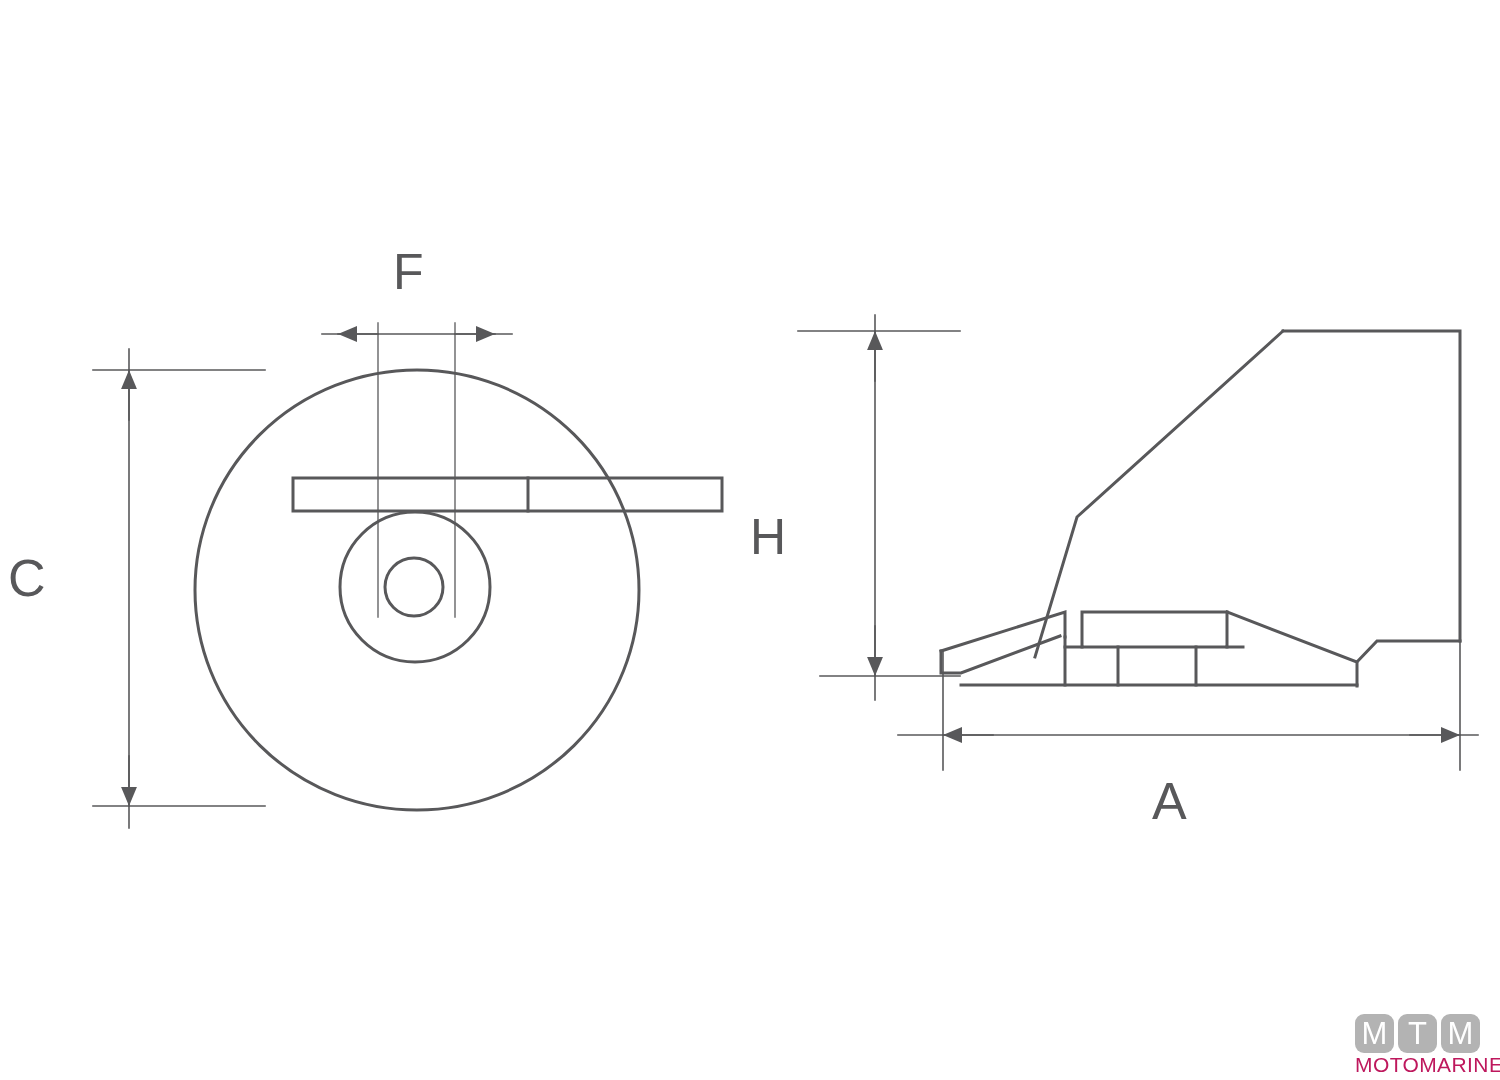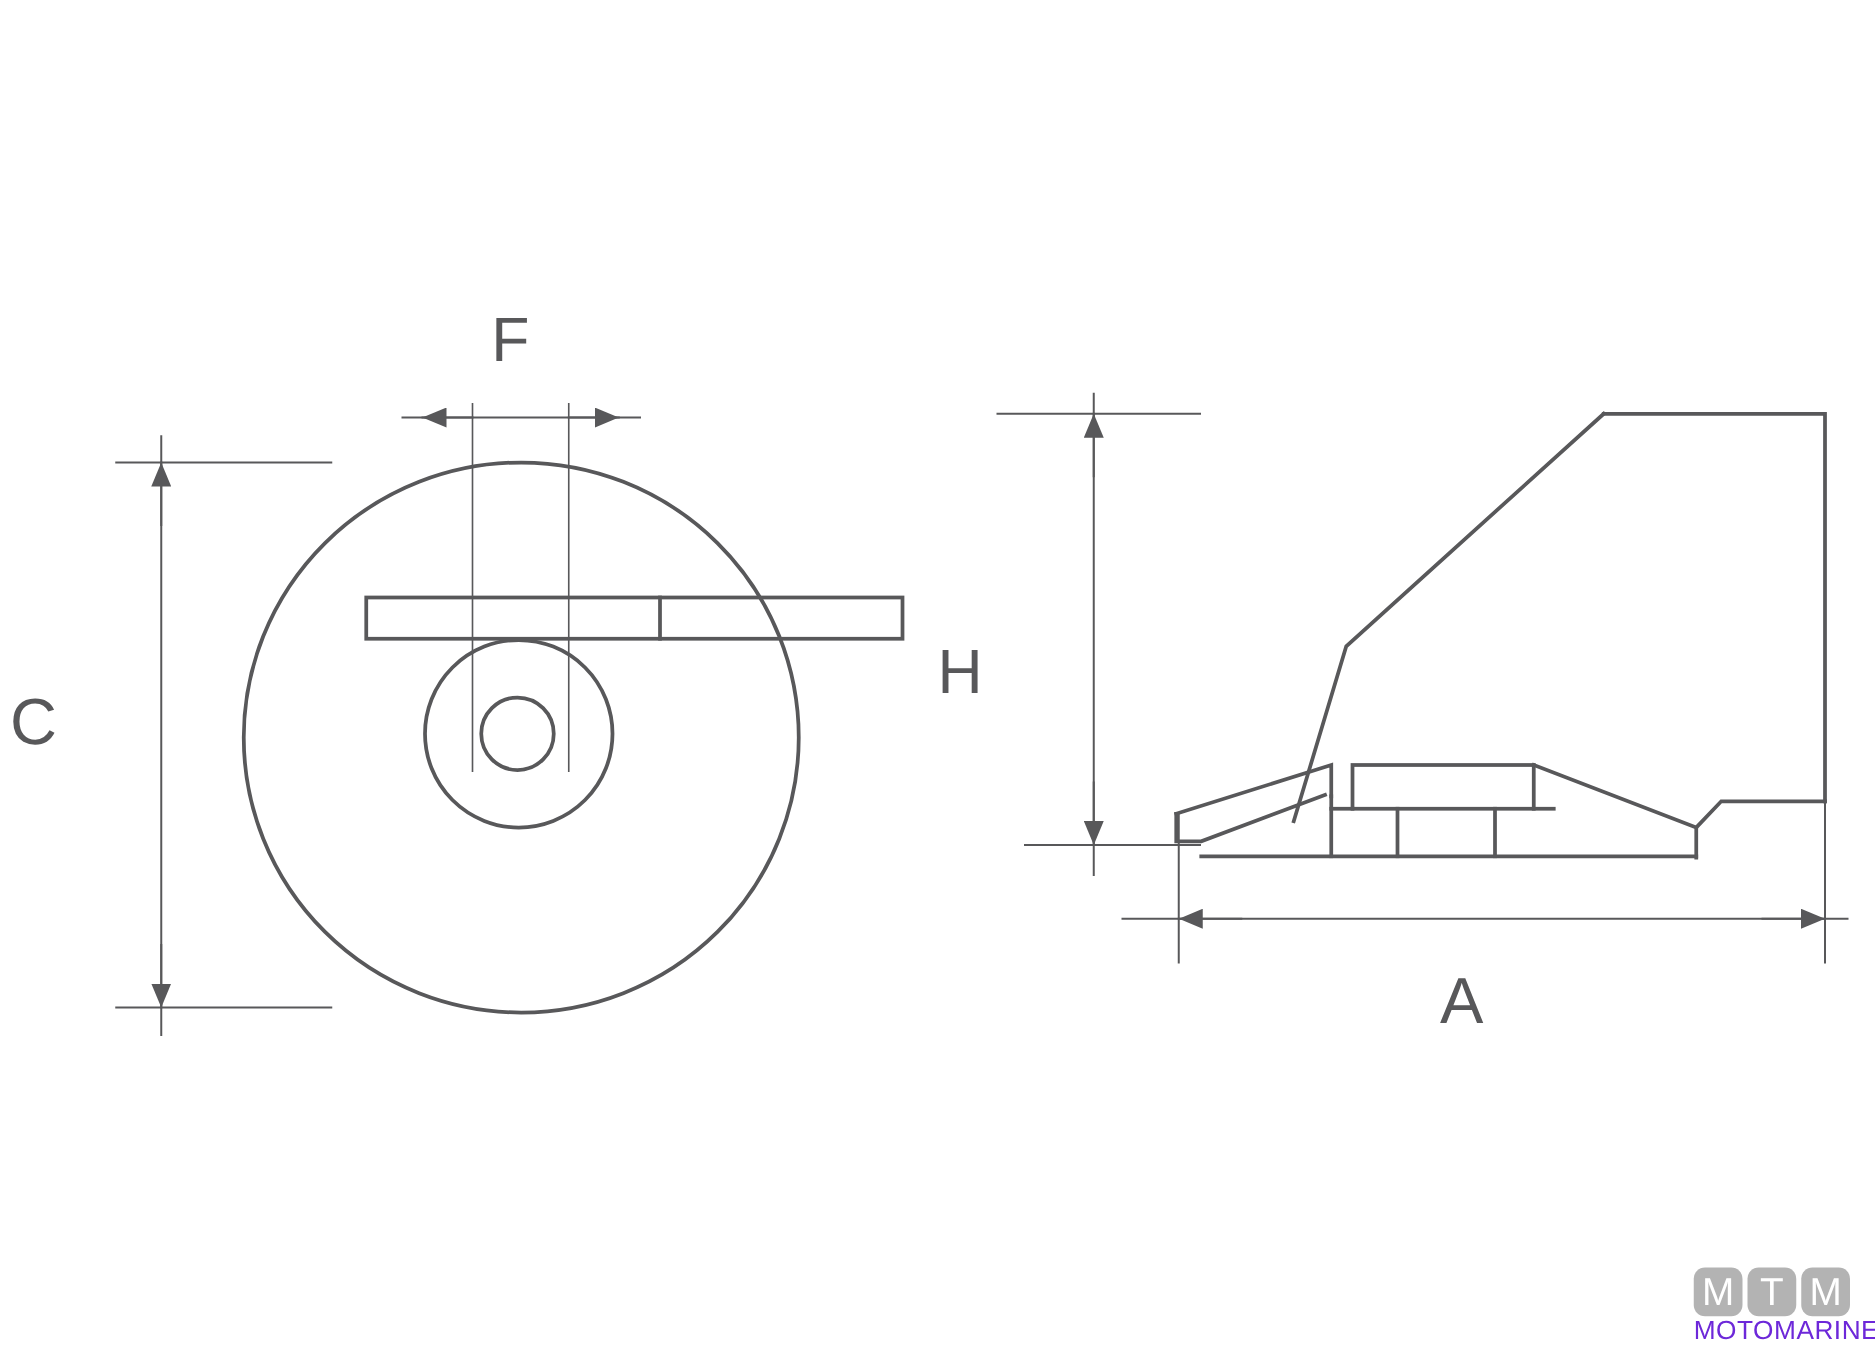--- a/index.html
+++ b/index.html
@@ -59,21 +59,21 @@
     background: #b3b3b3;
     color: #ffffff;
     font-family: "Liberation Sans", sans-serif;
     font-size: 31px;
     line-height: 39px;
     text-align: center;
     font-weight: 400;
   }
   #wm-text {
     margin-top: 1px;
-    color: #6d28d9;
+    color: #be185d;
     font-family: "Liberation Sans", sans-serif;
     font-size: 21px;
     letter-spacing: 0.4px;
     line-height: 22px;
   }
 </style>
 </head>
 <body>
 
 <div id="canvas">

